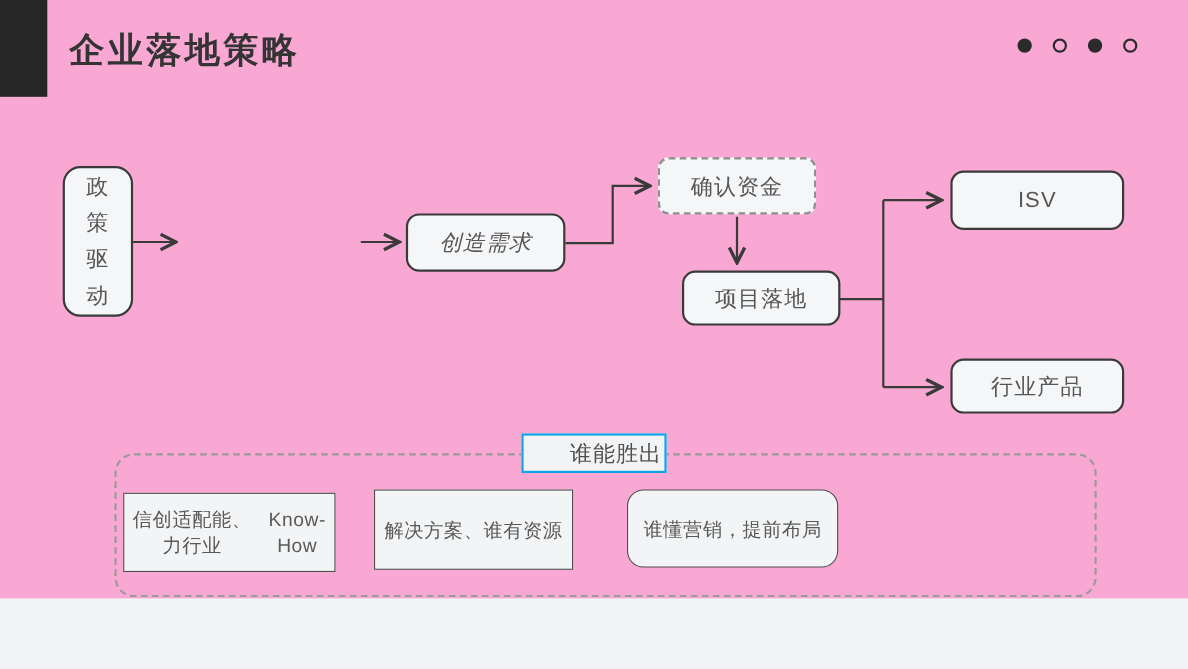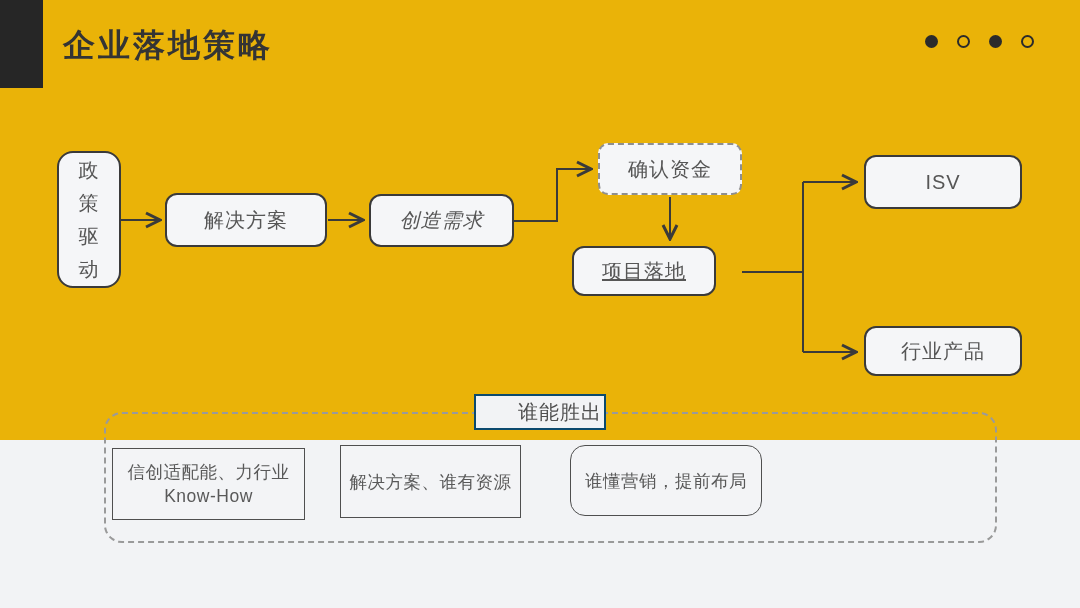--- a/index.html
+++ b/index.html
@@ -4,22 +4,22 @@
 <style>
   html, body {
     margin: 0; padding: 0;
     width: 1080px; height: 608px;
     overflow: hidden;
     background: #f2f3f5;
     font-family: "Liberation Sans", "DejaVu Sans", sans-serif;
   }
   .slide {
     position: relative;
-    width: 1080px; height: 440px;
-    background: #eab308;
+    width: 1080px; height: 544px;
+    background: #f9a8d4;
   }
   
   .logo-block {
     position: absolute; left: 0; top: 0;
     width: 43px; height: 88px;
     background: #262626;
   }
   .title {
     position: absolute; left: 63px; top: 24px;
     margin: 0;
@@ -73,34 +73,34 @@
     width: 893px; height: 131px;
     box-sizing: border-box;
     border: 2px dashed #9a9a9a;
     border-radius: 18px;
   }
   .winners-title {
     position: absolute;
     left: 474px; top: 394px;
     width: 132px; height: 36px;
     box-sizing: border-box;
-    border: 2px solid #0c4a6e;
+    border: 2px solid #0ea5e9;
     background: #f2f3f5;
     display: flex; align-items: center; justify-content: center;
     font-size: 20px; color: #4f4f4f;
     letter-spacing: 1px;
     z-index: 2;
     padding-left: 40px;
   }
   .wbox {
     position: absolute;
     box-sizing: border-box;
     border: 1.5px solid #4f4f4f;
     background: #f3f4f6;
-    display: flex; flex-direction: column;
+    display: flex; flex-direction: row;
     align-items: center; justify-content: center;
     color: #595959;
     font-size: 17.5px;
     line-height: 24px;
     text-align: center;
     letter-spacing: 0.5px;
   }
   .wbox-1 { left: 112px; top: 448px; width: 193px; height: 72px; }
   .wbox-2 { left: 340px; top: 445px; width: 181px; height: 73px; }
   .wbox-3 { left: 570px; top: 445px; width: 192px; height: 71px; border-radius: 15px; }
@@ -134,33 +134,30 @@
       <path d="M742 272 H803 M803 182 V352"></path>
       <path d="M803 182 H855" marker-end="url(#ah)"></path>
       <path d="M803 352 H855" marker-end="url(#ah)"></path>
     </g>
   </svg>
 
   <div class="node vertical" style="left:57px; top:151px; width:64px; height:137px;">
     <span class="v-text">政策驱动</span>
   </div>
 
-  <div class="node" style="left:165px; top:193px; width:162px; height:54px;">
-    <span>解决方案</span>
-  </div>
 
   <div class="node" style="left:369px; top:194px; width:145px; height:53px;font-style:italic;">
     <span>创造需求</span>
   </div>
 
   <div class="node dashed" style="left:598px; top:143px; width:144px; height:52px;">
     <span>确认资金</span>
   </div>
 
-  <div class="node" style="left:572px; top:246px; width:144px; height:50px;text-decoration:underline;">
+  <div class="node" style="left:620px; top:246px; width:144px; height:50px;">
     <span>项目落地</span>
   </div>
 
   <div class="node" style="left:864px; top:326px; width:158px; height:50px;">
     <span>行业产品</span>
   </div>
 
   <div class="node" style="left:864px; top:155px; width:158px; height:54px;">
     <span>ISV</span>
   </div>

